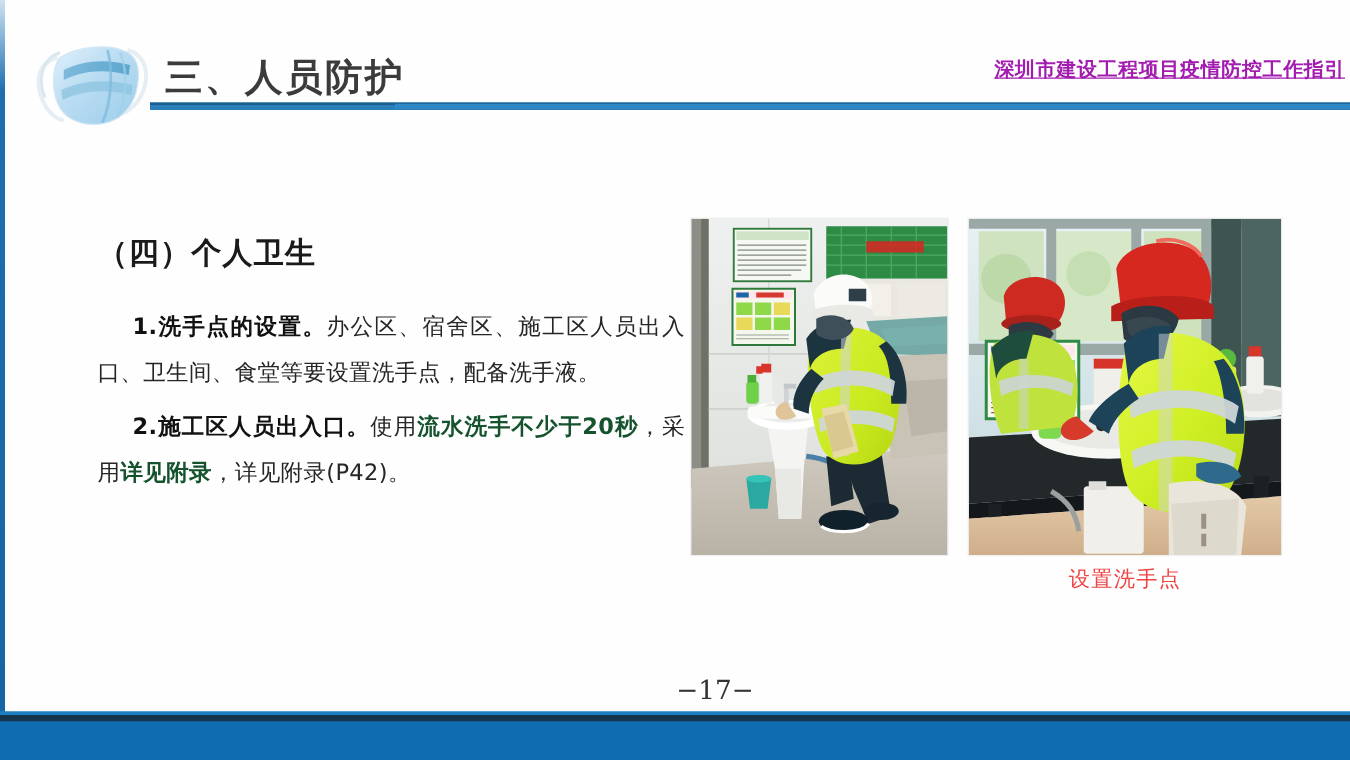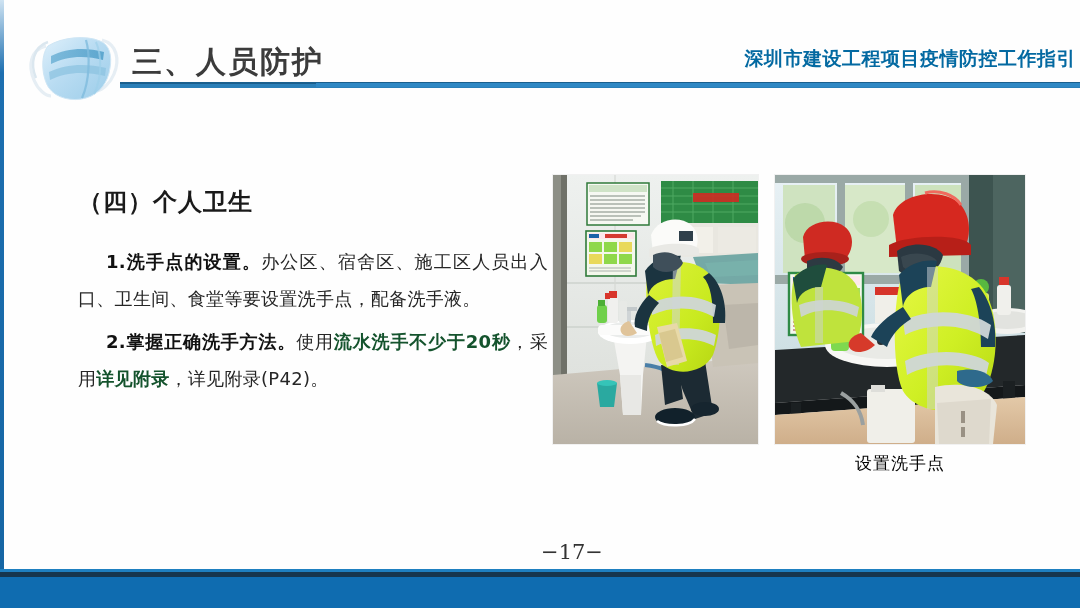--- a/index.html
+++ b/index.html
@@ -39,24 +39,25 @@
   }
   .header-title{
     position:absolute;left:116px;top:42px;
     font-size:30px;font-weight:bold;color:#3b3b3b;
     letter-spacing:2px;
     font-family:"DejaVu Sans","Liberation Sans",sans-serif;
     white-space:nowrap;
   }
   .header-right{
     position:absolute;right:4px;top:46px;
-    font-size:19px;color:#0369a1;font-weight:bold;
+    font-size:16px;color:#a21caf;font-weight:bold;
     letter-spacing:.5px;
     font-family:"DejaVu Serif","Liberation Serif",serif;
     white-space:nowrap;
+    text-decoration:underline;
   }
   .header-rule{
     position:absolute;left:104px;top:82px;width:976px;height:6px;
     background:#2a7fb8;
   }
   .header-rule::before{
     content:"";position:absolute;left:0;top:0;width:100%;height:2px;
     background:#1a5f8e;
   }
   .header-rule-thin{
@@ -88,21 +89,21 @@
     position:absolute;overflow:hidden;background:#ddd;
     box-shadow:0 0 0 1px rgba(0,0,0,.05);
   }
   #photo-left{left:553px;top:175px;width:205px;height:269px;}
   #photo-right{left:775px;top:175px;width:250px;height:269px;}
 
   .photo svg{display:block;width:100%;height:100%;}
 
   .caption{
     position:absolute;left:775px;top:452px;width:250px;
-    text-align:center;font-size:17px;color:#000000;
+    text-align:center;font-size:17px;color:#ef4444;
     font-family:"DejaVu Sans","Liberation Sans",sans-serif;
     letter-spacing:1px;
   }
 
   .page-no{
     position:absolute;left:0;top:540px;width:1080px;
     text-align:center;font-size:21px;color:#333;
     font-family:"DejaVu Serif","Liberation Serif",serif;
     padding-left:32px;
   }
@@ -154,21 +155,21 @@
 
   <div class="copy">
 
     <div class="sec-heading">（四）个人卫生</div>
 
     <p class="para">
       <span class="indent"></span><span class="b">1.</span><span class="b">洗手点的设置。</span><span>办公区、宿舍区、施工区人员出入口、卫生间、食堂等要设置洗手点，配备洗手液。</span>
     </p>
 
     <p class="para">
-      <span class="indent"></span><span class="b">2.</span><span class="b">掌握正确洗手方法。</span><span>使用</span><span class="red">流水洗手不少于20秒</span><span>，采用</span><span class="red">详见附录</span><span>，详见附录(P42)。</span>
+      <span class="indent"></span><span class="b">2.</span><span class="b">施工区人员出入口。</span><span>使用</span><span class="red">流水洗手不少于20秒</span><span>，采用</span><span class="red">详见附录</span><span>，详见附录(P42)。</span>
     </p>
   </div>
 
   <div class="photo" id="photo-left">
     <svg viewBox="0 0 205 269" xmlns="http://www.w3.org/2000/svg">
       <defs>
         <linearGradient id="wallL" x1="0" y1="0" x2="0" y2="1">
           <stop offset="0%" stop-color="#eef1ef"></stop>
             <stop offset="100%" stop-color="#dfe2de"></stop>
         </linearGradient>

